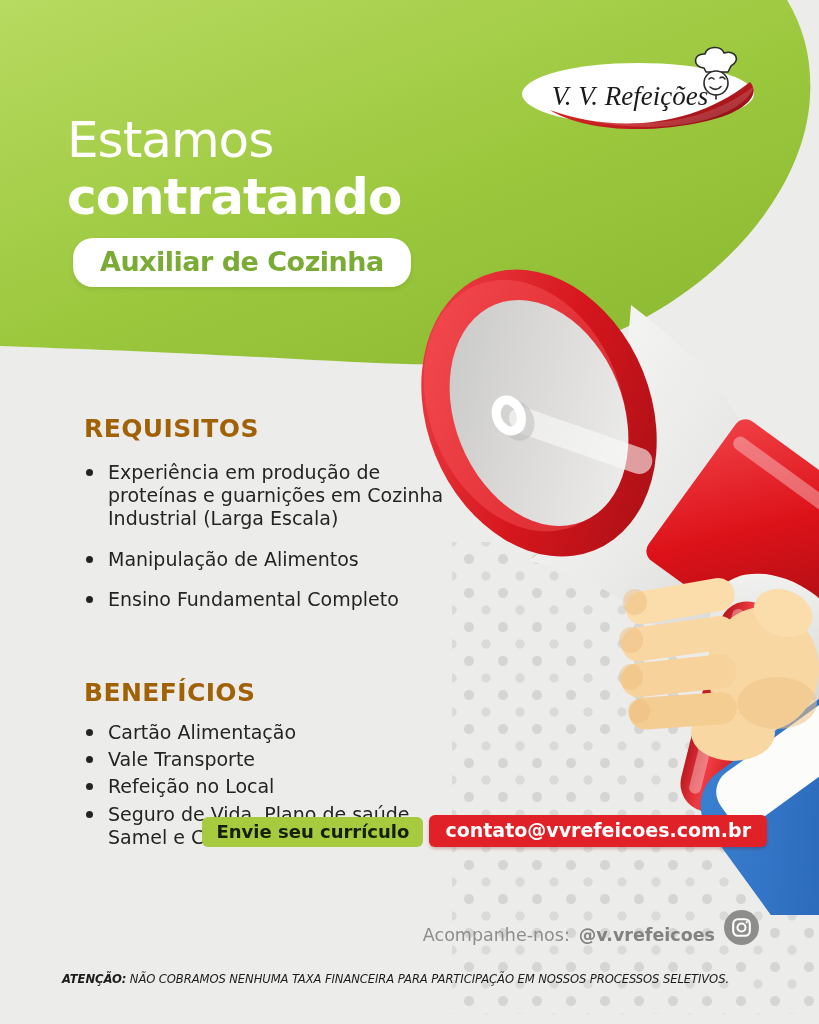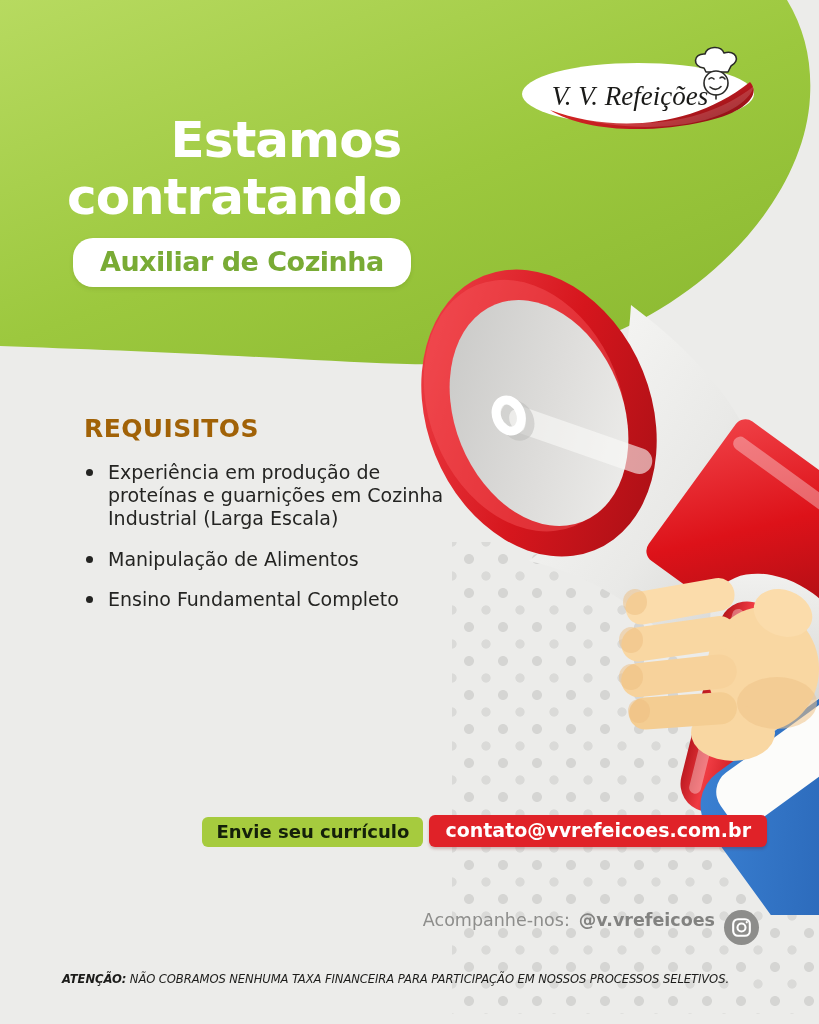--- a/index.html
+++ b/index.html
@@ -19,21 +19,21 @@
     background-position:0 0, 17px 17px;
     opacity:.85;
   }
   svg.green-hd { position:absolute; left:0; top:0; z-index:2; display:block; }
   svg.mega     { position:absolute; left:379px; top:255px; z-index:3; display:block; }
   .logo { position:absolute; left:518px; top:42px; width:248px; height:90px; z-index:4; }
   .logo svg { display:block; }
 
   .hd-title { position:absolute; left:67px; top:112px; z-index:4; color:#ffffff;
               font-size:50px; line-height:57px; letter-spacing:-1px; }
-  .hd-title .l1 { font-weight:700; display:block;text-align:right; }
+  .hd-title .l1 { font-weight:400; display:block; }
   .hd-title .l2 { font-weight:800; display:block; }
 
   .role-badge { position:absolute; left:73px; top:238px; z-index:4;
     background:#ffffff; color:#79ab35; font-weight:800; font-size:27px;
     letter-spacing:-0.5px; padding:8px 27px 10px; border-radius:20px;
     box-shadow:0 2px 4px rgba(60,90,10,.15);text-align:right; }
 
   .section { position:absolute; z-index:4; width:380px; }
   .sec-req { left:84px; top:414px; }
   .sec-ben { left:84px; top:678px; }
@@ -49,21 +49,21 @@
 
   .cta { position:absolute; right:52px; top:817px; z-index:6;
          display:flex; flex-direction:row; align-items:flex-end; }
   .cta-green { background:#a6cb3e; color:#14200a; font-weight:700; font-size:18px;
          padding:4px 14px 5px; border-radius:6px; margin-right:6px; }
   .cta-red { background:#e02228; color:#ffffff; font-weight:800; font-size:19px;
          padding:4px 16px 6px; border-radius:6px; margin-top:-3px;
          box-shadow:0 2px 3px rgba(120,10,10,.25); }
 
   .social { position:absolute; right:60px; top:910px; z-index:6;
-         display:flex; align-items:flex-start; gap:9px; color:#8d8d8b; font-size:17.5px; }
+         display:flex; align-items:flex-end; gap:9px; color:#8d8d8b; font-size:17.5px; }
   .social .lbl { font-weight:400; }
   .social .hnd { font-weight:800; color:#828280; }
   .ig { width:35px; height:35px; border-radius:50%; background:#8d8d8b;
         display:flex; align-items:center; justify-content:center; }
 
   .footer { position:absolute; left:62px; top:972px; z-index:6; width:740px;
         font-style:italic; font-size:11.6px; color:#1c1c1a; white-space:nowrap;
         letter-spacing:-0.1px; }
   .footer .f-lbl { font-weight:800; }
   .footer .f-txt { font-weight:500; }
@@ -224,20 +224,29 @@
 
   <section class="section sec-req">
     <h2>REQUISITOS</h2>
     <ul>
       <li>Experiência em produção de proteínas e guarnições em Cozinha Industrial (Larga Escala)</li>
       <li>Manipulação de Alimentos</li>
       <li>Ensino Fundamental Completo</li>
     </ul>
   </section>
 
+  <section class="section sec-ben">
+    <h2>BENEFÍCIOS</h2>
+    <ul>
+      <li>Cartão Alimentação</li>
+      <li>Vale Transporte</li>
+      <li>Refeição no Local</li>
+      <li>Seguro de Vida, Plano de saúde Samel e Convênio com farmácia</li>
+    </ul>
+  </section>
 
   <div class="cta">
     <div class="cta-green">Envie seu currículo</div>
     <div class="cta-red">contato@vvrefeicoes.com.br</div>
   </div>
 
   <div class="social">
     <span class="lbl">Acompanhe-nos:</span>
     <span class="hnd">@v.vrefeicoes</span>
     <span class="ig">

